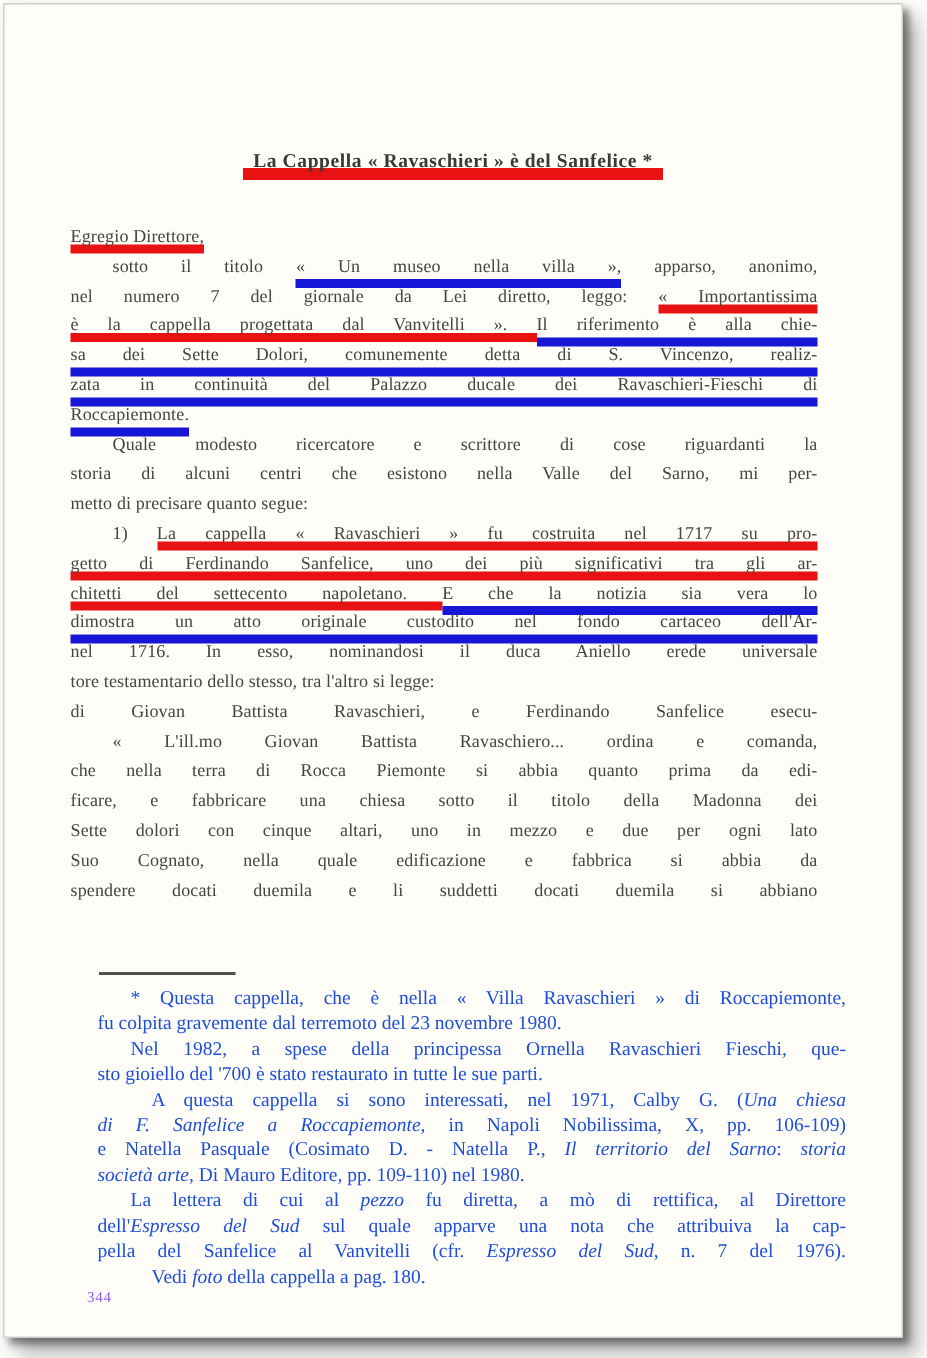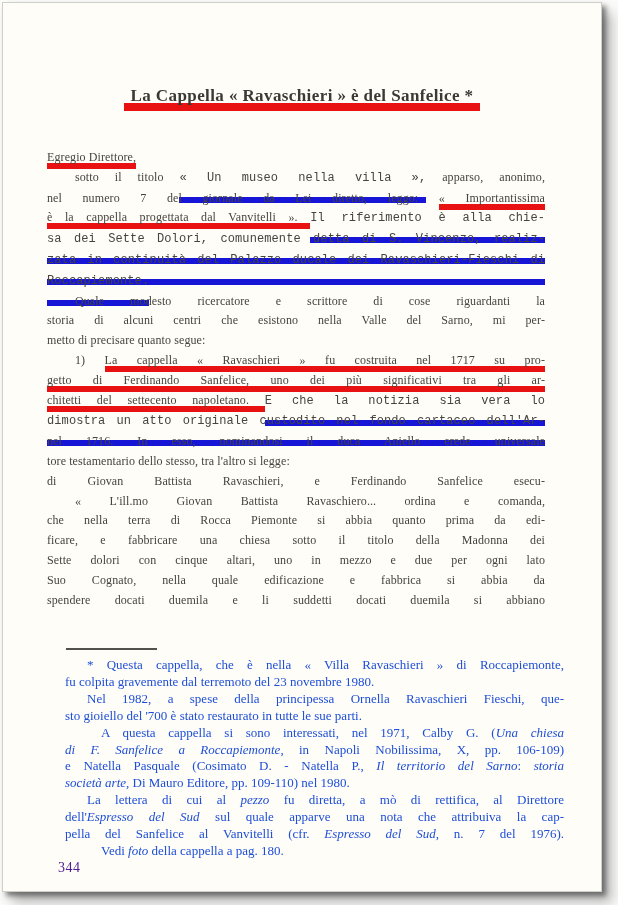--- a/index.html
+++ b/index.html
@@ -10,23 +10,23 @@
     overflow:hidden;
     position:relative;
   }
   .page{
     position:absolute;left:2px;top:2px;width:598px;height:888px;
     background:#fffdf7;
     border:1px solid #cfcfc9;
     box-shadow:4px 4px 5px rgba(40,40,40,.55), 10px 11px 12px rgba(90,90,90,.38);
   }
   .title{
-    position:absolute;top:83px;left:0;right:0;margin:0;
+    position:absolute;top:96px;left:0;right:0;margin:0;
     text-align:center;
-    font-size:17px;font-weight:bold;color:#3a3935;
+    font-size:13px;font-weight:bold;color:#3a3935;
     letter-spacing:.4px;
   }
   .title .tspan{
     background:linear-gradient(var(--red),var(--red)) left bottom / 100% 8px no-repeat;
     padding:0 7px 6px 7px;
   }
   .body-text{
     position:absolute;top:145px;left:44px;width:498px;
     font-size:12px;line-height:19.8px;color:#45443f;
     letter-spacing:.1px;
@@ -40,30 +40,29 @@
   .body-text .ind1{padding-left:28px;}
   .footnotes .ind1{padding-left:22px;}
   .footnotes .ind2{padding-left:36px;}
   .it{font-style:italic;}
   .u-red{
     background:linear-gradient(var(--red),var(--red)) left bottom / 100% 6px no-repeat;
     padding-bottom:5px;
   }
   .u-blue{
     background:linear-gradient(var(--blue),var(--blue)) left bottom / 100% 6px no-repeat;
-    padding-bottom:18px;
-    font-family:Liberation Mono, monospace;
+    padding-bottom:8px;
   }
   .fn-sep{
     position:absolute;top:645px;left:63px;width:91px;height:0;
     border-top:2px solid #53514c;
   }
   .pageno{
     position:absolute;top:857px;left:55px;
-    font-size:14px;color:#4c1d95;letter-spacing:.5px;font-family:Liberation Serif, serif;
+    font-size:10px;color:#8b5cf6;letter-spacing:.5px;font-family:Liberation Serif, serif;
   }
   .watermark{
     position:absolute;top:851px;right:48px;
     font-family:"DejaVu Sans", sans-serif;
     font-weight:bold;font-size:26px;letter-spacing:1px;
     color:#d0cdc4;
     text-shadow:1px 1px 1px #ffffff, -1px -1px 1px #93908a;
   }
 </style>
 </head>

